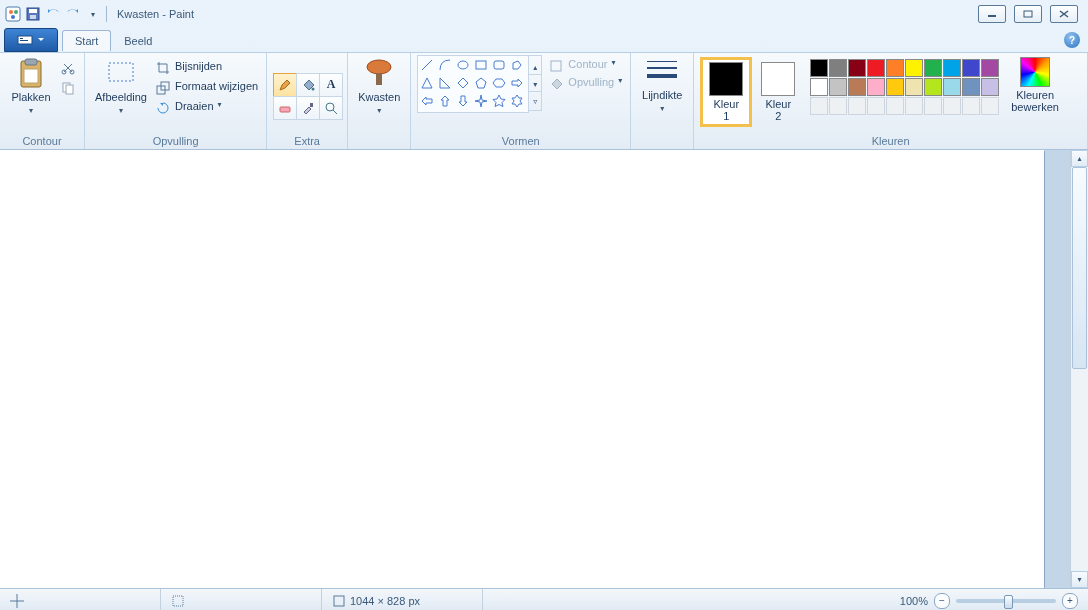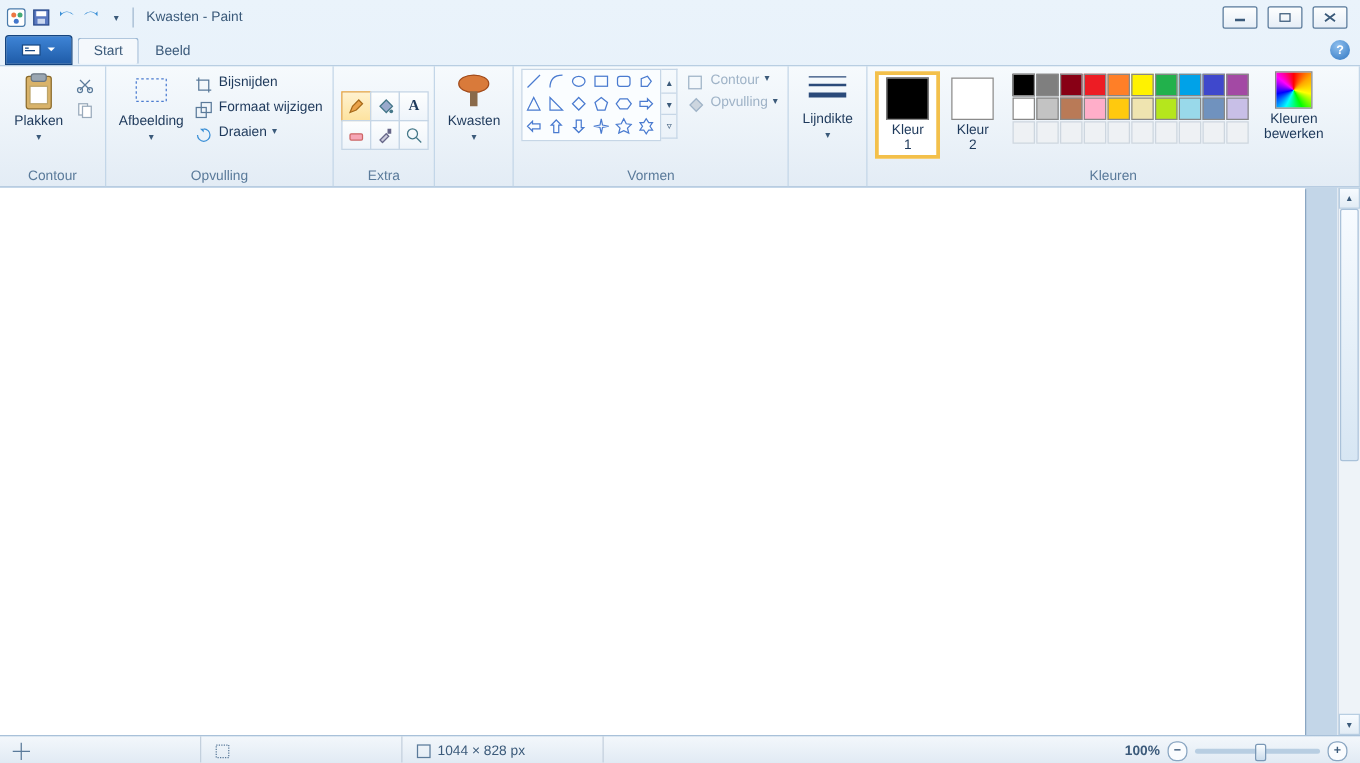--- a/index.html
+++ b/index.html
@@ -50,21 +50,21 @@
   
   .workspace{height:438px;background:#c3d6e8;position:relative;display:flex;}
   .canvas-area{flex:1;overflow:auto;background:#c3d6e8;}
   .canvas{background:#fff;width:1044px;height:828px;margin:0;box-shadow:1px 1px 0 #8aa6c2;}
   .vscroll{width:17px;background:#eef3f8;border-left:1px solid #c3d0dd;position:relative;}
   .vscroll .thumb{position:absolute;left:1px;right:1px;top:2px;height:200px;background:linear-gradient(#f7fbff,#d7e6f3);border:1px solid #a9c1d9;border-radius:2px;}
   .vscroll .arrow{position:absolute;left:0;right:0;height:15px;display:flex;align-items:center;justify-content:center;background:linear-gradient(#f7fbff,#e2ecf5);border:1px solid #b8cee2;}
   
   .status{height:24px;border-top:1px solid #a9c1d9;background:linear-gradient(#f3f7fb,#dfe9f3);display:flex;align-items:center;font-size:11px;color:#3b5a7a;}
   .status .cell{padding:0 10px;border-right:1px solid #c3d0dd;height:100%;display:flex;align-items:center;gap:4px;min-width:140px;}
-  .status .zoom{margin-left:auto;display:flex;align-items:center;gap:6px;padding:0 10px;font-weight:bold;}
+  .status .zoom{margin-left:auto;display:flex;align-items:center;gap:6px;padding:0 10px;}
   .zminus,.zplus{width:14px;height:14px;border:1px solid #8aa6c2;border-radius:7px;display:flex;align-items:center;justify-content:center;background:#fafcfe;font-size:10px;line-height:1;}
   .zslider{width:100px;height:4px;background:#b8cee2;position:relative;border-radius:2px;}
   .zslider .zthumb{position:absolute;left:48px;top:-4px;width:7px;height:12px;background:linear-gradient(#fafdff,#cadcec);border:1px solid #7a98b6;border-radius:2px;}
   .disabled{color:#9fb3c7;}
 </style>
 </head>
 <body>
 
 <div class="window">
 

